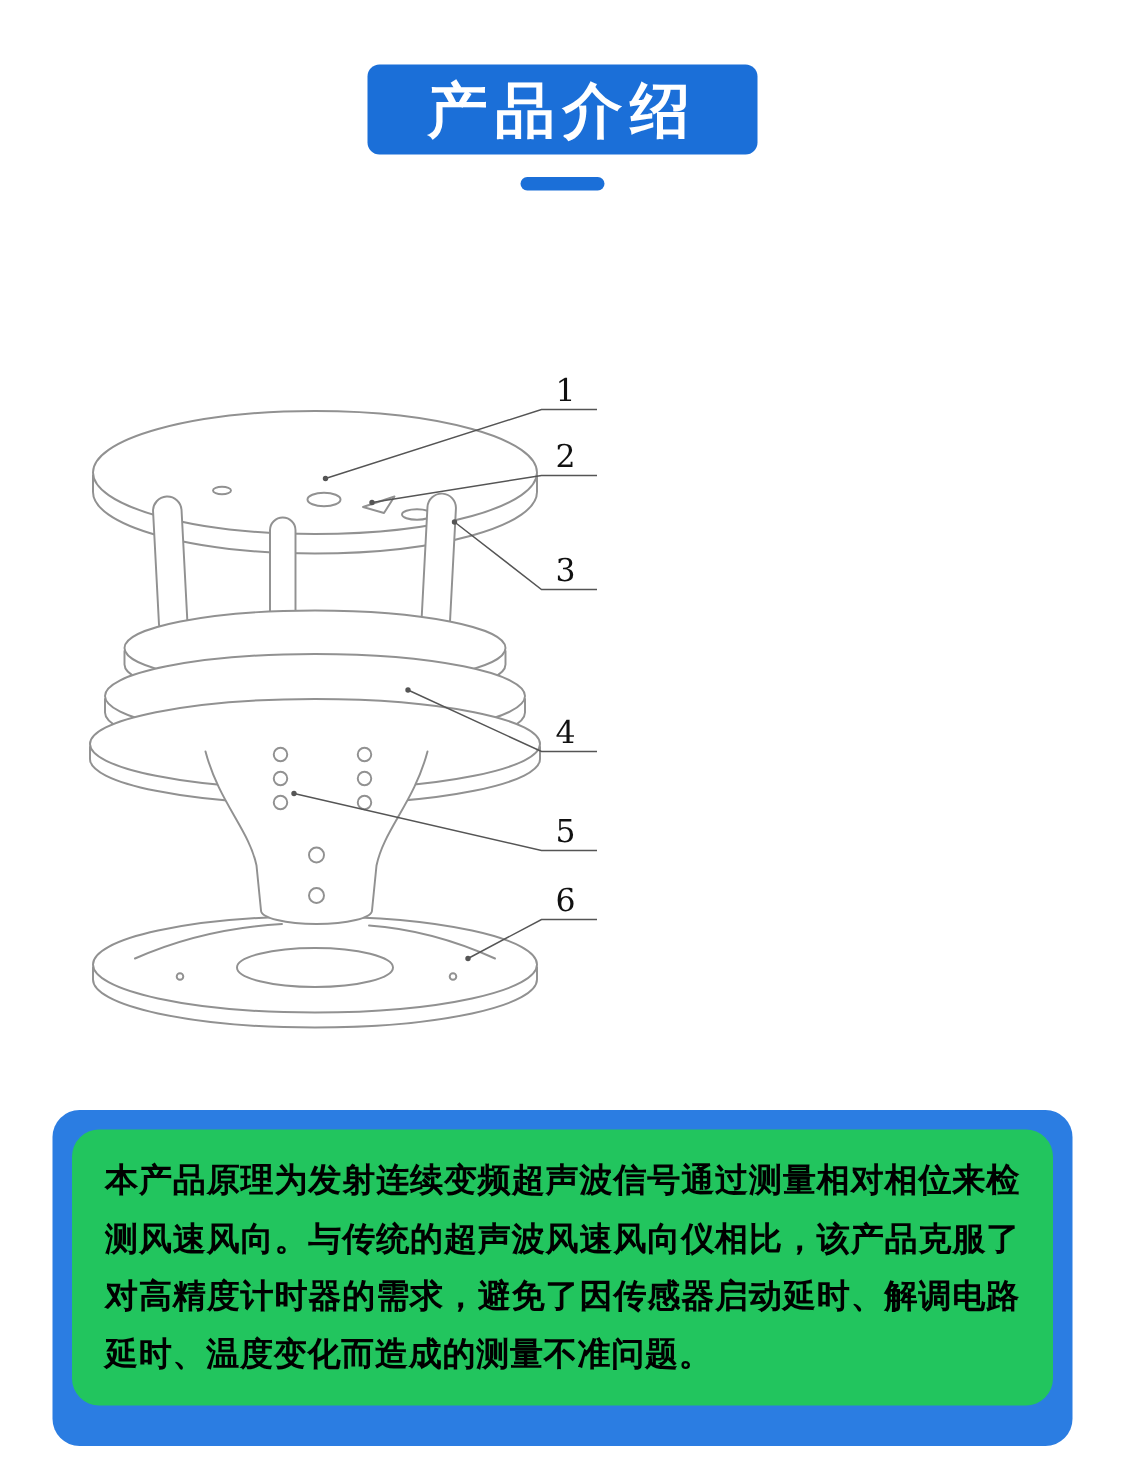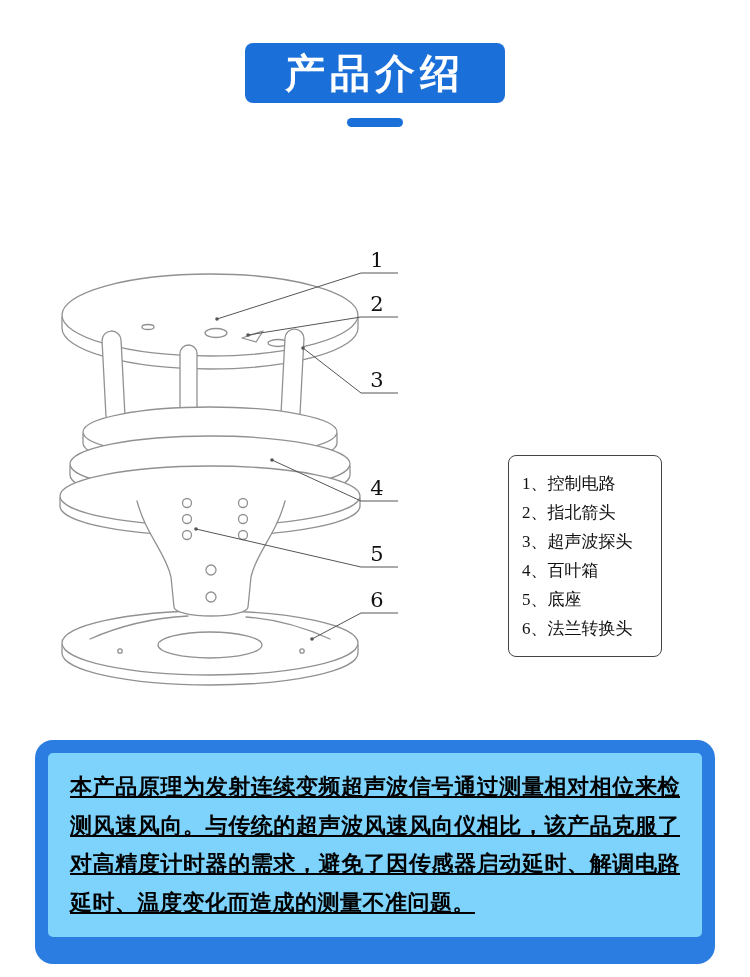--- a/index.html
+++ b/index.html
@@ -16,21 +16,21 @@
   .diagram{position:absolute;left:0;top:235px;width:750px;height:470px;}
   .diagram svg{position:absolute;left:20px;top:0;}
 
   .legend{position:absolute;left:508px;top:220px;width:154px;border:1.2px solid #444;border-radius:8px;
     padding:13px 6px 13px 13px;box-sizing:border-box;
     font-family:"Liberation Serif","DejaVu Serif",serif;background:#fff;}
   .legend-item{font-size:17px;line-height:29px;color:#111;white-space:nowrap;}
 
   .desc-panel{position:absolute;left:35px;top:740px;width:680px;box-sizing:border-box;background:#2b7de2;
     border-radius:18px;padding:13px 13px 27px 13px;}
-  .desc-inner{background:#7dd3fc;border-radius:5px;padding:15px 22px;text-decoration:underline;}
+  .desc-inner{background:#22c55e;border-radius:18px;padding:15px 22px;}
   .desc-text{font-size:22px;line-height:1.75;color:#000;text-align:justify;font-weight:600;letter-spacing:0.5px;}
 </style>
 </head>
 <body>
 
 <div class="page">
 
   <div class="title-banner">产品介绍</div>
   <div class="divider"></div>
 
@@ -113,28 +113,20 @@
           <text x="357" y="326" text-anchor="middle">5</text>
         </g>
         <g>
           <path d="M 378 378 L 341 378 L 292 404" stroke="#555" stroke-width="1" fill="none"></path>
           <circle cx="292" cy="404" r="1.8" fill="#555"></circle>
           <text x="357" y="372" text-anchor="middle">6</text>
         </g>
       </g>
     </svg>
 
-    <div class="legend">
-      <div class="legend-item">1、控制电路</div>
-      <div class="legend-item">2、指北箭头</div>
-      <div class="legend-item">3、超声波探头</div>
-      <div class="legend-item">4、百叶箱</div>
-      <div class="legend-item">5、底座</div>
-      <div class="legend-item">6、法兰转换头</div>
-    </div>
   </div>
 
   <div class="desc-panel">
     <div class="desc-inner">
       <div class="desc-text">本产品原理为发射连续变频超声波信号通过测量相对相位来检测风速风向。与传统的超声波风速风向仪相比，该产品克服了对高精度计时器的需求，避免了因传感器启动延时、解调电路延时、温度变化而造成的测量不准问题。</div>
     </div>
   </div>
 
 </div>
 

